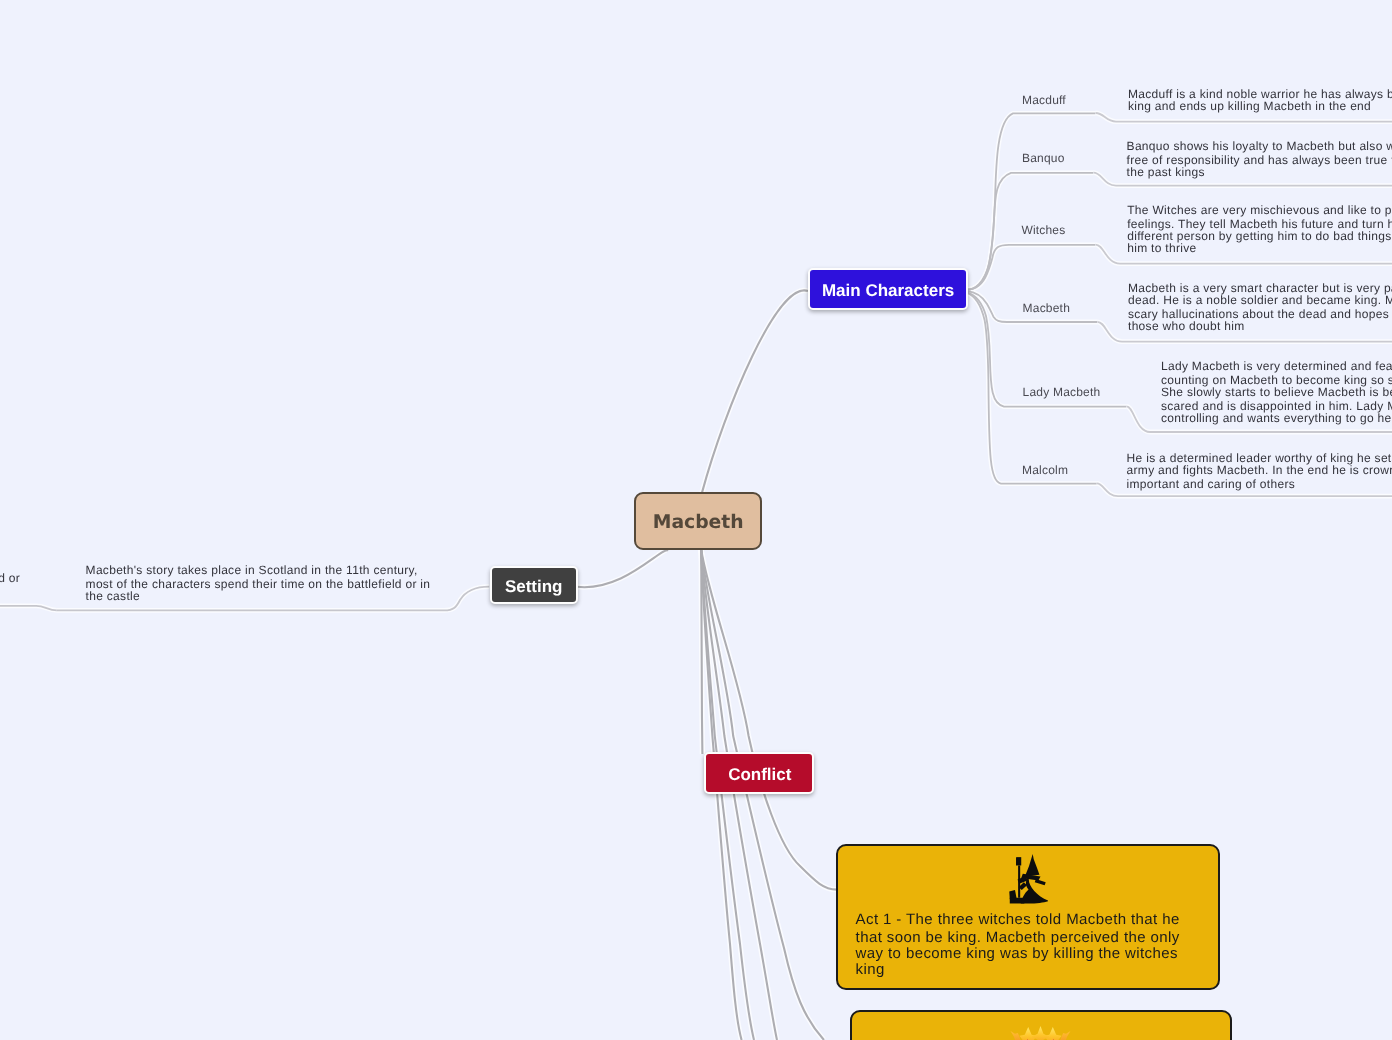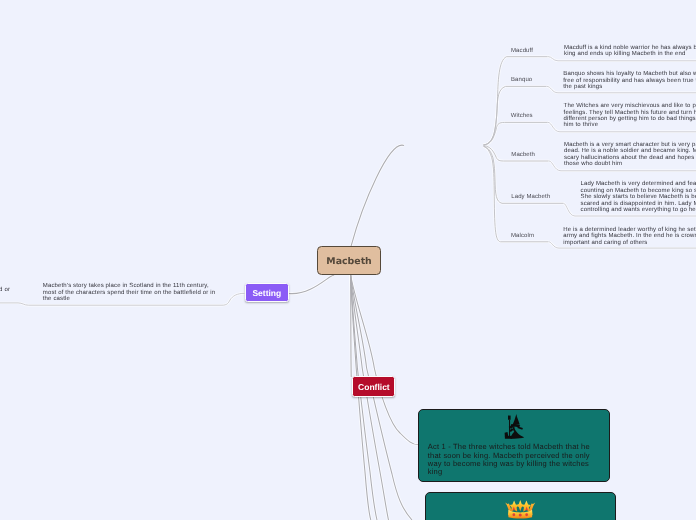--- a/index.html
+++ b/index.html
@@ -6,21 +6,21 @@
   body{width:696px;height:520px;overflow:hidden;background:#eff2fd;
        font-family:"Liberation Sans",sans-serif;position:relative;
        -webkit-font-smoothing:antialiased;text-rendering:geometricPrecision;}
   #canvas{position:absolute;left:0;top:0;width:696px;height:520px;opacity:0.9999;}
   svg.links{position:absolute;left:0;top:0;width:696px;height:520px;}
   .node{position:absolute;box-sizing:border-box;display:flex;align-items:center;justify-content:center;}
   .pill{border-radius:2.5px;color:#fff;font-weight:bold;font-size:8.5px;
         box-shadow:0 1px 2px rgba(0,0,0,.30);border:1px solid #fdfdfd;}
   .lbl{position:absolute;font-size:6px;letter-spacing:0.1px;line-height:7px;color:#4a4a52;white-space:nowrap;}
   .desc{position:absolute;font-size:6px;letter-spacing:0.15px;color:#33333b;line-height:6.4px;white-space:nowrap;}
-  .card{position:absolute;background:#0f766e;border:1.5px solid #1b1b1b;border-radius:5px;box-sizing:border-box;}
+  .card{position:absolute;background:#eab308;border:1.5px solid #1b1b1b;border-radius:5px;box-sizing:border-box;margin-top:13px;}
 </style>
 </head>
 <body>
 
 <div id="canvas">
 
  <svg class="links" viewBox="0 0 696 520">
   <g fill="none" stroke="#fbfcff" stroke-width="2.6">
    <path d="M351 246.3 C362.5 204 389 140 404 145.5"></path>
    <path d="M334.1 275.3 C331 273 312 296 288.5 293.4"></path>
@@ -86,26 +86,29 @@
   <g fill="none" stroke="#c6c6cc" stroke-width="0.9">
    <path d="M244.6 293.3 C237 293.3 232.5 296 230 300 C228.3 303.3 227 305.2 222 305.2 L28.4 305.2"></path>
    <path d="M28.4 305.2 C24 305.2 22.5 302.9 18.1 302.9 L0 302.9"></path>
   </g>
  </svg>
 
  <div class="node" style="left:316.7px;top:246.3px;width:64.8px;height:28.4px;background:#e0be9f;border:1.5px solid #55493a;border-radius:4.5px;">
    <span style="color:#54483a;font-weight:bold;font-size:9.4px;font-family:'DejaVu Sans',sans-serif;position:relative;top:0.8px;">Macbeth</span>
  </div>
 
-
- <div class="node pill" style="left:244.5px;top:283.1px;width:44.7px;height:19.4px;background:#8b5cf6;">
+ <div class="node pill" style="left:404px;top:134.4px;width:80.1px;height:20.5px;background:#2e11dc;">
+   <span>Main Characters</span>
+ </div>
+
+ <div class="node pill" style="left:244.5px;top:283.1px;width:44.7px;height:19.4px;background:#404040;">
    <span>Setting</span>
  </div>
 
- <div class="node pill" style="left:352.4px;top:376.3px;width:43px;height:20.5px;background:#b50c2b;text-align:center;">
+ <div class="node pill" style="left:352.4px;top:376.3px;width:55px;height:20.5px;background:#b50c2b;text-align:center;">
    <span>Conflict</span>
  </div>
 
  <div class="lbl" style="left:511px;top:47.9px;">Macduff</div>
  <div class="lbl" style="left:511px;top:77px;">Banquo</div>
  <div class="lbl" style="left:510.7px;top:112.7px;">Witches</div>
  <div class="lbl" style="left:511.3px;top:151.5px;">Macbeth</div>
  <div class="lbl" style="left:511.3px;top:193.9px;">Lady Macbeth</div>
  <div class="lbl" style="left:511px;top:232.7px;">Malcolm</div>
 

